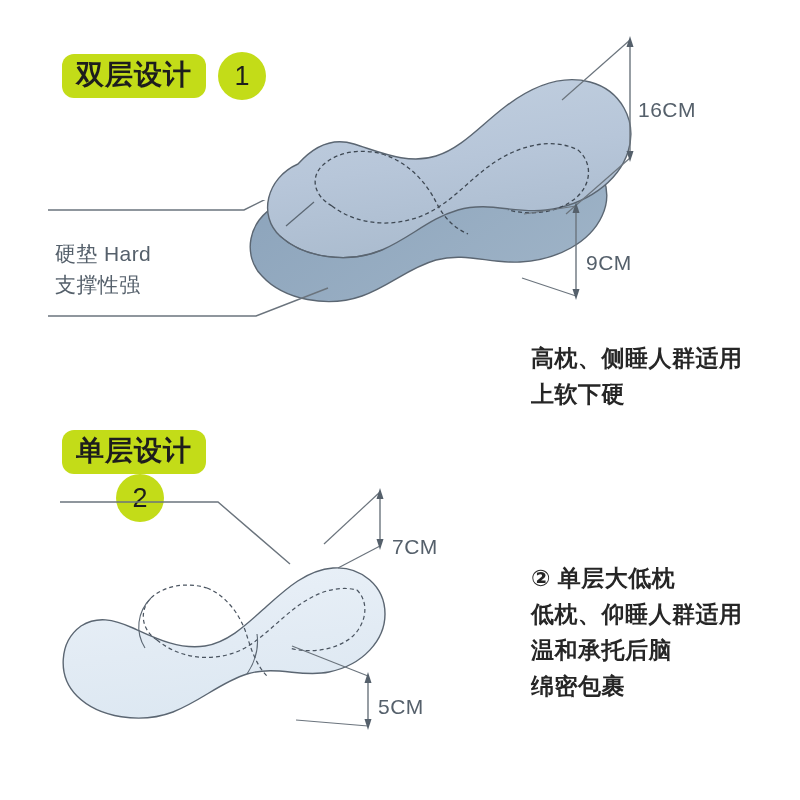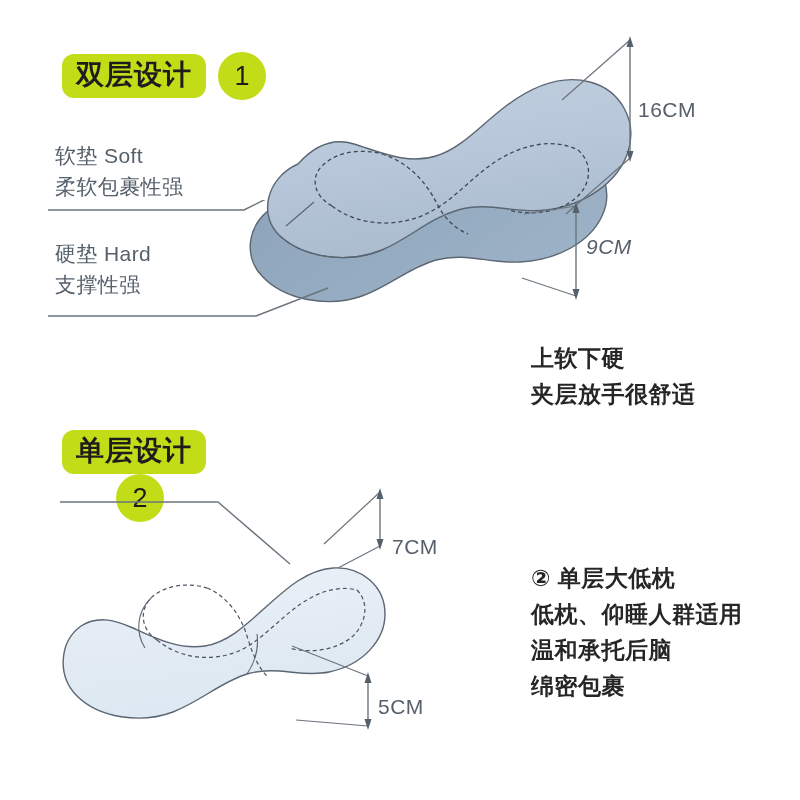--- a/index.html
+++ b/index.html
@@ -143,24 +143,20 @@
       <path d="M 142 134
                C 168 142 186 162 196 182
                C 204 198 214 208 228 214" fill="none" stroke="#3e4853" stroke-width="1.3" stroke-dasharray="4 3"></path>
 
       <path d="M 40 216 C 64 238 108 244 142 230" fill="none" stroke="#5b6672" stroke-width="1.2"></path>
 
       <path d="M 46 206 L 74 182" fill="none" stroke="#5b6672" stroke-width="1.2"></path>
     </svg>
   </div>
 
-  <div class="callout" style="left:55px; top:140px;">
-    <div class="ln">软垫 Soft</div>
-    <div class="ln">柔软包裹性强</div>
-  </div>
 
   <div class="callout" style="left:55px; top:238px;">
     <div class="ln">硬垫 Hard</div>
     <div class="ln">支撑性强</div>
   </div>
 
   <div class="art" style="left:48px; top:200px;">
     <svg width="300" height="125" viewBox="0 0 300 125">
 
       <path d="M 0 10 L 196 10 L 240 -12" fill="none" stroke="#6b747d" stroke-width="1.4"></path>
@@ -184,25 +180,25 @@
 
   <div class="art" style="left:520px; top:196px;">
     <svg width="110" height="130" viewBox="0 0 110 130">
       <path d="M 4 18 L 56 10" fill="none" stroke="#6b747d" stroke-width="1.2"></path>
       <path d="M 2 82 L 56 100" fill="none" stroke="#6b747d" stroke-width="1.2"></path>
       <line x1="56" y1="10" x2="56" y2="100" stroke="#6b747d" stroke-width="1.4"></line>
       <polygon points="56,6 52.5,17 59.5,17" fill="#55606b"></polygon>
       <polygon points="56,104 52.5,93 59.5,93" fill="#55606b"></polygon>
     </svg>
   </div>
-  <div class="dim" style="left:586px; top:236px;font-style:italic;">9CM</div>
+  <div class="dim" style="left:586px; top:252px;">9CM</div>
 
   <div class="desc" style="left:531px; top:340px;">
+    <div class="ln">高枕、侧睡人群适用</div>
     <div class="ln">上软下硬</div>
-    <div class="ln">夹层放手很舒适</div>
   </div>
 
   <div class="badge-group" style="left:62px; top:430px;flex-direction:column;">
     <div class="badge-pill">单层设计</div>
     <div class="badge-circle">2</div>
   </div>
 
   <div class="art" style="left:55px; top:490px;">
     <svg width="340" height="245" viewBox="0 0 340 245">
       <defs>

